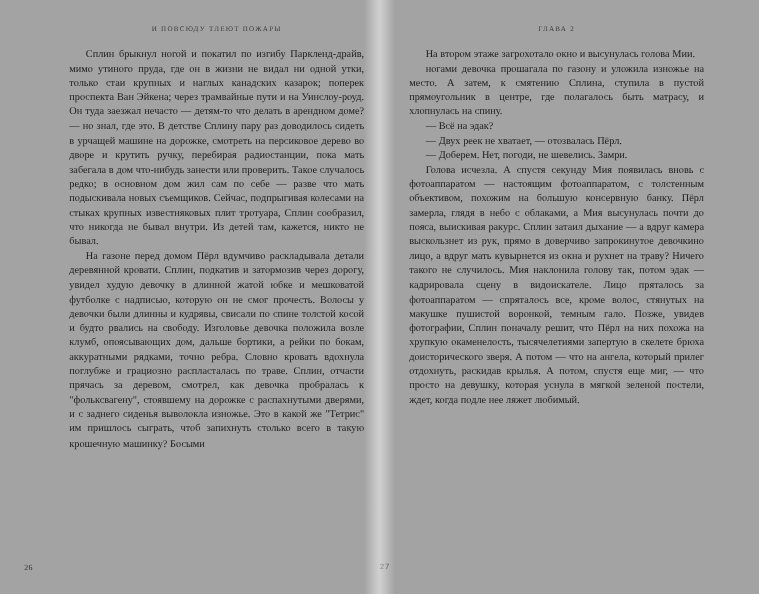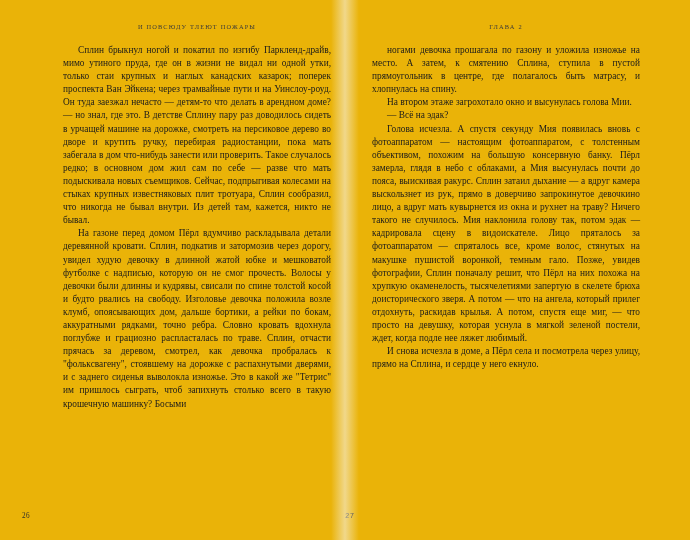--- a/index.html
+++ b/index.html
@@ -18,21 +18,21 @@
     display: flex;
     width: 690px;
     height: 540px;
     background: #ffffff;
   }
   .page {
     width: 345px;
     height: 540px;
     box-sizing: border-box;
     position: relative;
-    background: #eab308;
+    background: #a3a3a3;
   }
   .page-left {
     padding: 22px 14px 0 63px;
   }
   .page-right {
     padding: 22px 50px 0 27px;
   }
   .running-head {
     text-align: center;
     font-size: 6.4px;
@@ -103,23 +103,24 @@
       <p class="para">Сплин брыкнул ногой и покатил по изгибу Паркленд-драйв, мимо утиного пруда, где он в жизни не видал ни одной утки, только стаи крупных и наглых канадских казарок; поперек проспекта Ван Эйкена; через трамвайные пути и на Уинслоу-роуд. Он туда заезжал нечасто — детям-то что делать в арендном доме? — но знал, где это. В детстве Сплину пару раз доводилось сидеть в урчащей машине на дорожке, смотреть на персиковое дерево во дворе и крутить ручку, перебирая радиостанции, пока мать забегала в дом что-нибудь занести или проверить. Такое случалось редко; в основном дом жил сам по себе — разве что мать подыскивала новых съемщиков. Сейчас, подпрыгивая колесами на стыках крупных известняковых плит тротуара, Сплин сообразил, что никогда не бывал внутри. Из детей там, кажется, никто не бывал.</p>
       <p class="para">На газоне перед домом Пёрл вдумчиво раскладывала детали деревянной кровати. Сплин, подкатив и затормозив через дорогу, увидел худую девочку в длинной жатой юбке и мешковатой футболке с надписью, которую он не смог прочесть. Волосы у девочки были длинны и кудрявы, свисали по спине толстой косой и будто рвались на свободу. Изголовье девочка положила возле клумб, опоясывающих дом, дальше бортики, а рейки по бокам, аккуратными рядками, точно ребра. Словно кровать вдохнула поглубже и грациозно распласталась по траве. Сплин, отчасти прячась за деревом, смотрел, как девочка пробралась к "фольксвагену", стоявшему на дорожке с распахнутыми дверями, и с заднего сиденья выволокла изножье. Это в какой же "Тетрис" им пришлось сыграть, чтоб запихнуть столько всего в такую крошечную машинку? Босыми</p>
     </div>
     <div class="folio">26</div>
     <div class="gutter-shade"></div>
   </div>
 
   <div class="page page-right">
     <div class="running-head">ГЛАВА 2</div>
     <div class="text-block">
+      <p class="para">На втором этаже загрохотало окно и высунулась голова Мии.</p>
       <p class="para">ногами девочка прошагала по газону и уложила изножье на место. А затем, к смятению Сплина, ступила в пустой прямоугольник в центре, где полагалось быть матрасу, и хлопнулась на спину.</p>
-      <p class="para">На втором этаже загрохотало окно и высунулась голова Мии.</p>
       <p class="para dialog">— Всё на эдак?</p>
+      <p class="para dialog">— Двух реек не хватает, — отозвалась Пёрл.</p>
+      <p class="para dialog">— Доберем. Нет, погоди, не шевелись. Замри.</p>
       <p class="para">Голова исчезла. А спустя секунду Мия появилась вновь с фотоаппаратом — настоящим фотоаппаратом, с толстенным объективом, похожим на большую консервную банку. Пёрл замерла, глядя в небо с облаками, а Мия высунулась почти до пояса, выискивая ракурс. Сплин затаил дыхание — а вдруг камера выскользнет из рук, прямо в доверчиво запрокинутое девочкино лицо, а вдруг мать кувырнется из окна и рухнет на траву? Ничего такого не случилось. Мия наклонила голову так, потом эдак — кадрировала сцену в видоискателе. Лицо пряталось за фотоаппаратом — спряталось все, кроме волос, стянутых на макушке пушистой воронкой, темным гало. Позже, увидев фотографии, Сплин поначалу решит, что Пёрл на них похожа на хрупкую окаменелость, тысячелетиями запертую в скелете брюха доисторического зверя. А потом — что на ангела, который прилег отдохнуть, раскидав крылья. А потом, спустя еще миг, — что просто на девушку, которая уснула в мягкой зеленой постели, ждет, когда подле нее ляжет любимый.</p>
-      <p class="para">И снова исчезла в доме, а Пёрл села и посмотрела через улицу, прямо на Сплина, и сердце у него екнуло.</p>
     </div>
     <div class="folio">27</div>
     <div class="gutter-shade"></div>
   </div>
 
 </div>
 
 </body></html>

